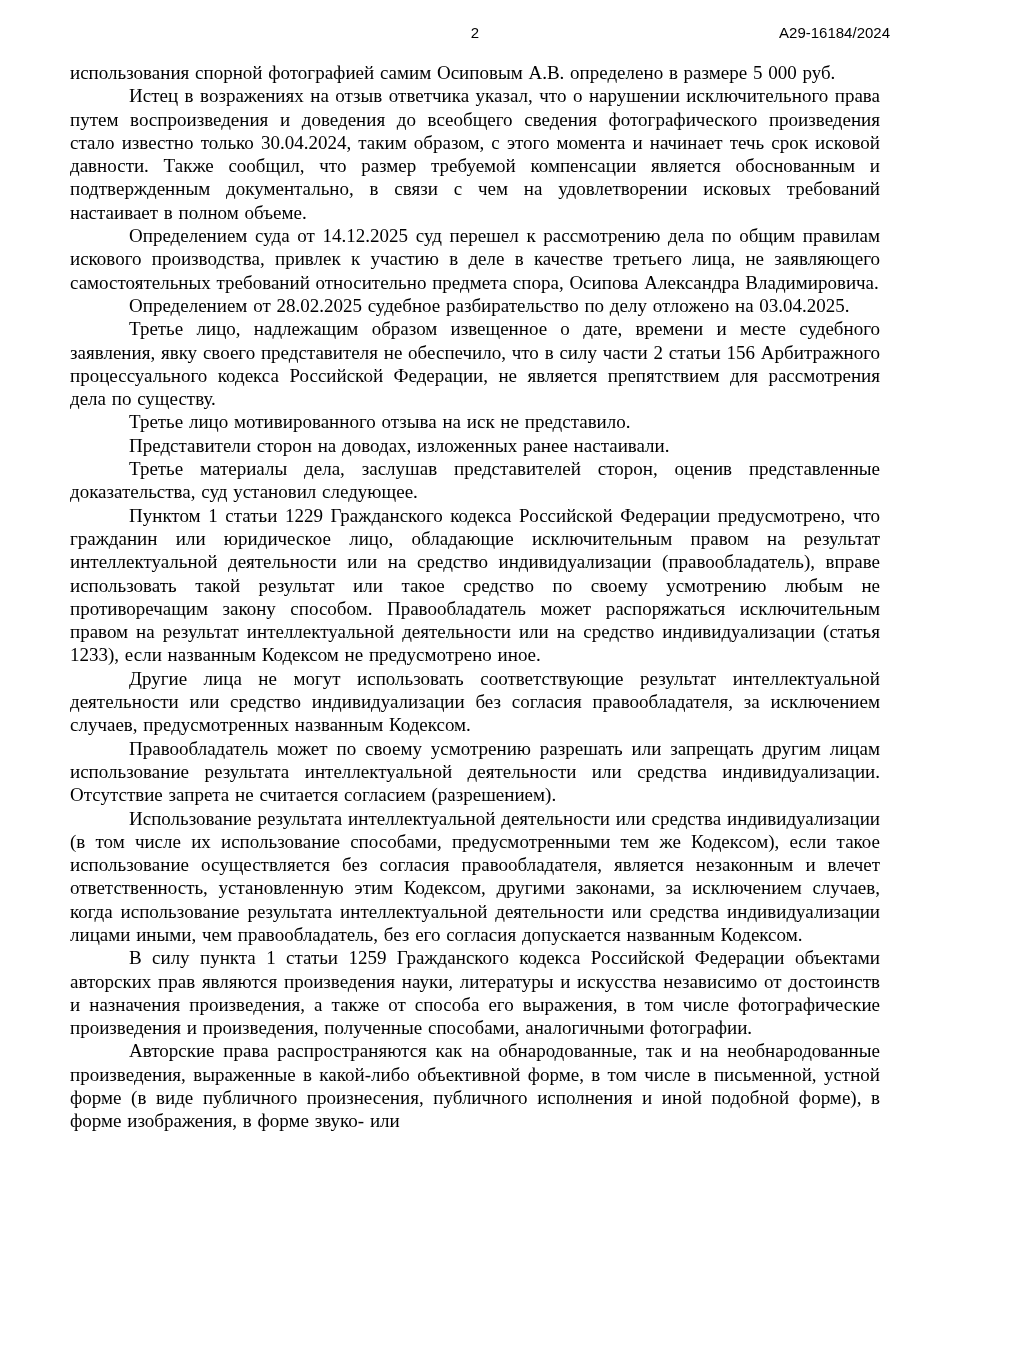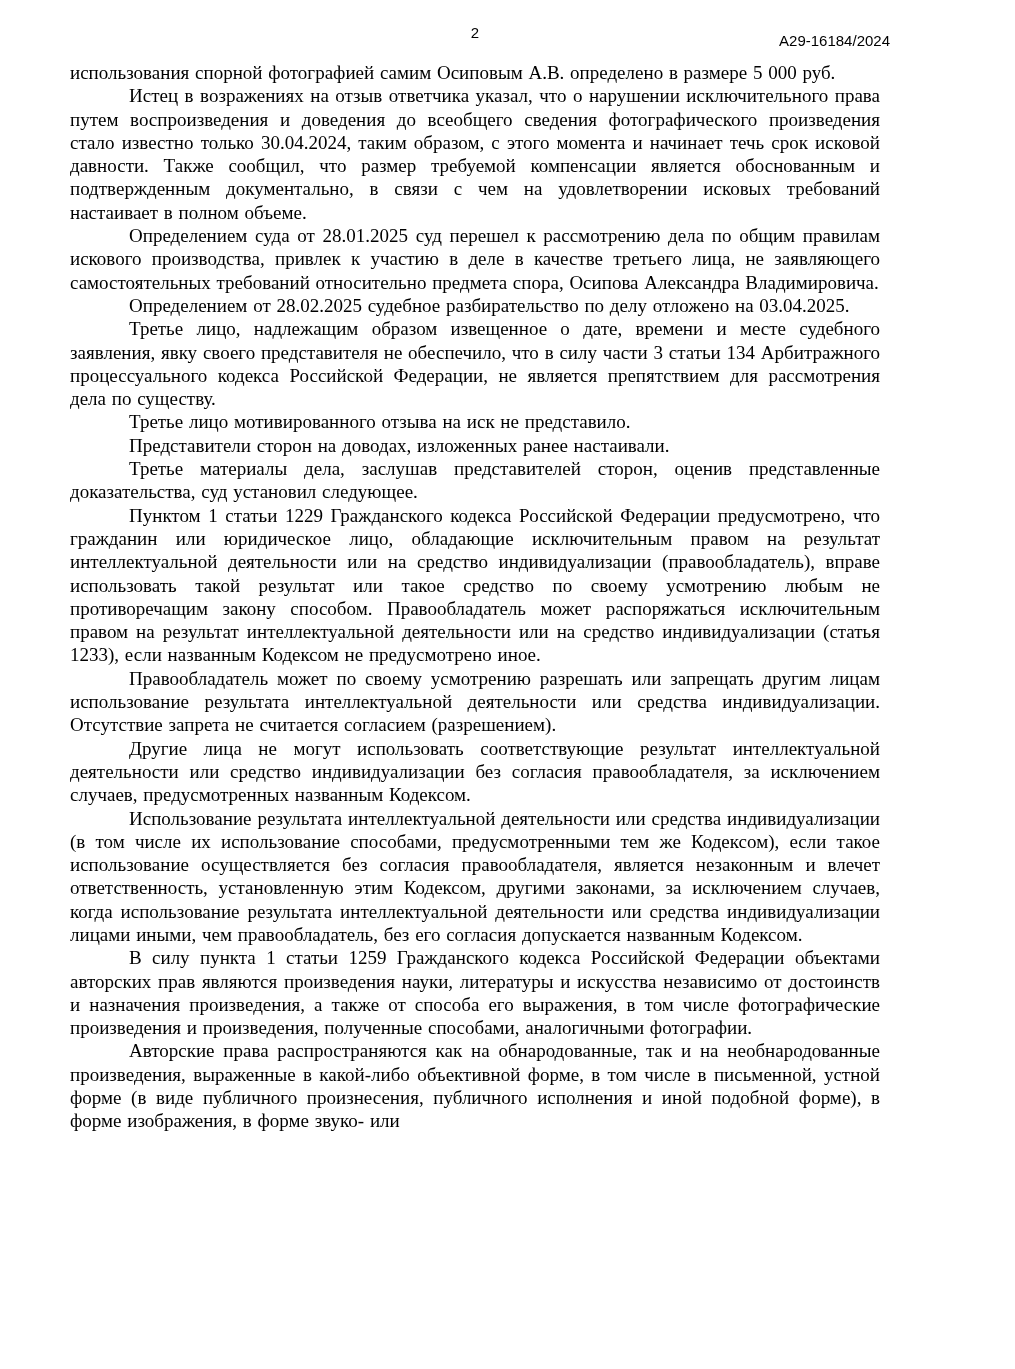--- a/index.html
+++ b/index.html
@@ -24,21 +24,21 @@
     font-size: 15px;
     line-height: 18px;
     color: #000000;
   }
   .page-number {
     display: block;
     text-align: center;
   }
   .case-number {
     position: absolute;
-    top: 8px;
+    top: 0;
     right: -10px;
     white-space: nowrap;
     margin-left: 21px;
   }
   .doc-body {
     margin-top: 19px;
     font-family: "Liberation Serif", serif;
     font-size: 19px;
     line-height: 23.3px;
     color: #000000;
@@ -59,27 +59,27 @@
 <div class="page">
 
   <div class="doc-header">
     <span class="page-number">2</span>
     <span class="case-number">А29-16184/2024</span>
   </div>
 
   <div class="doc-body">
     <p class="continuation">использования спорной фотографией самим Осиповым А.В. определено в размере 5 000 руб.</p>
     <p>Истец в возражениях на отзыв ответчика указал, что о нарушении исключительного права путем воспроизведения и доведения до всеобщего сведения фотографического произведения стало известно только 30.04.2024, таким образом, с этого момента и начинает течь срок исковой давности. Также сообщил, что размер требуемой компенсации является обоснованным и подтвержденным документально, в связи с чем на удовлетворении исковых требований настаивает в полном объеме.</p>
-    <p>Определением суда от 28.01.2025 суд перешел к рассмотрению дела по общим правилам искового производства, привлек к участию в деле в качестве третьего лица, не заявляющего самостоятельных требований относительно предмета спора, Осипова Александра Владимировича.</p>
+    <p>Определением суда от 14.12.2025 суд перешел к рассмотрению дела по общим правилам искового производства, привлек к участию в деле в качестве третьего лица, не заявляющего самостоятельных требований относительно предмета спора, Осипова Александра Владимировича.</p>
     <p>Определением от 28.02.2025 судебное разбирательство по делу отложено на 03.04.2025.</p>
-    <p>Третье лицо, надлежащим образом извещенное о дате, времени и месте судебного заявления, явку своего представителя не обеспечило, что в силу части 3 статьи 134 Арбитражного процессуального кодекса Российской Федерации, не является препятствием для рассмотрения дела по существу.</p>
+    <p>Третье лицо, надлежащим образом извещенное о дате, времени и месте судебного заявления, явку своего представителя не обеспечило, что в силу части 2 статьи 156 Арбитражного процессуального кодекса Российской Федерации, не является препятствием для рассмотрения дела по существу.</p>
     <p>Третье лицо мотивированного отзыва на иск не представило.</p>
     <p>Представители сторон на доводах, изложенных ранее настаивали.</p>
     <p>Третье материалы дела, заслушав представителей сторон, оценив представленные доказательства, суд установил следующее.</p>
     <p>Пунктом 1 статьи 1229 Гражданского кодекса Российской Федерации предусмотрено, что гражданин или юридическое лицо, обладающие исключительным правом на результат интеллектуальной деятельности или на средство индивидуализации (правообладатель), вправе использовать такой результат или такое средство по своему усмотрению любым не противоречащим закону способом. Правообладатель может распоряжаться исключительным правом на результат интеллектуальной деятельности или на средство индивидуализации (статья 1233), если названным Кодексом не предусмотрено иное.</p>
+    <p>Другие лица не могут использовать соответствующие результат интеллектуальной деятельности или средство индивидуализации без согласия правообладателя, за исключением случаев, предусмотренных названным Кодексом.</p>
     <p>Правообладатель может по своему усмотрению разрешать или запрещать другим лицам использование результата интеллектуальной деятельности или средства индивидуализации. Отсутствие запрета не считается согласием (разрешением).</p>
-    <p>Другие лица не могут использовать соответствующие результат интеллектуальной деятельности или средство индивидуализации без согласия правообладателя, за исключением случаев, предусмотренных названным Кодексом.</p>
     <p>Использование результата интеллектуальной деятельности или средства индивидуализации (в том числе их использование способами, предусмотренными тем же Кодексом), если такое использование осуществляется без согласия правообладателя, является незаконным и влечет ответственность, установленную этим Кодексом, другими законами, за исключением случаев, когда использование результата интеллектуальной деятельности или средства индивидуализации лицами иными, чем правообладатель, без его согласия допускается названным Кодексом.</p>
     <p>В силу пункта 1 статьи 1259 Гражданского кодекса Российской Федерации объектами авторских прав являются произведения науки, литературы и искусства независимо от достоинств и назначения произведения, а также от способа его выражения, в том числе фотографические произведения и произведения, полученные способами, аналогичными фотографии.</p>
     <p>Авторские права распространяются как на обнародованные, так и на необнародованные произведения, выраженные в какой-либо объективной форме, в том числе в письменной, устной форме (в виде публичного произнесения, публичного исполнения и иной подобной форме), в форме изображения, в форме звуко- или</p>
   </div>
 
 </div>
 
 </body></html>

